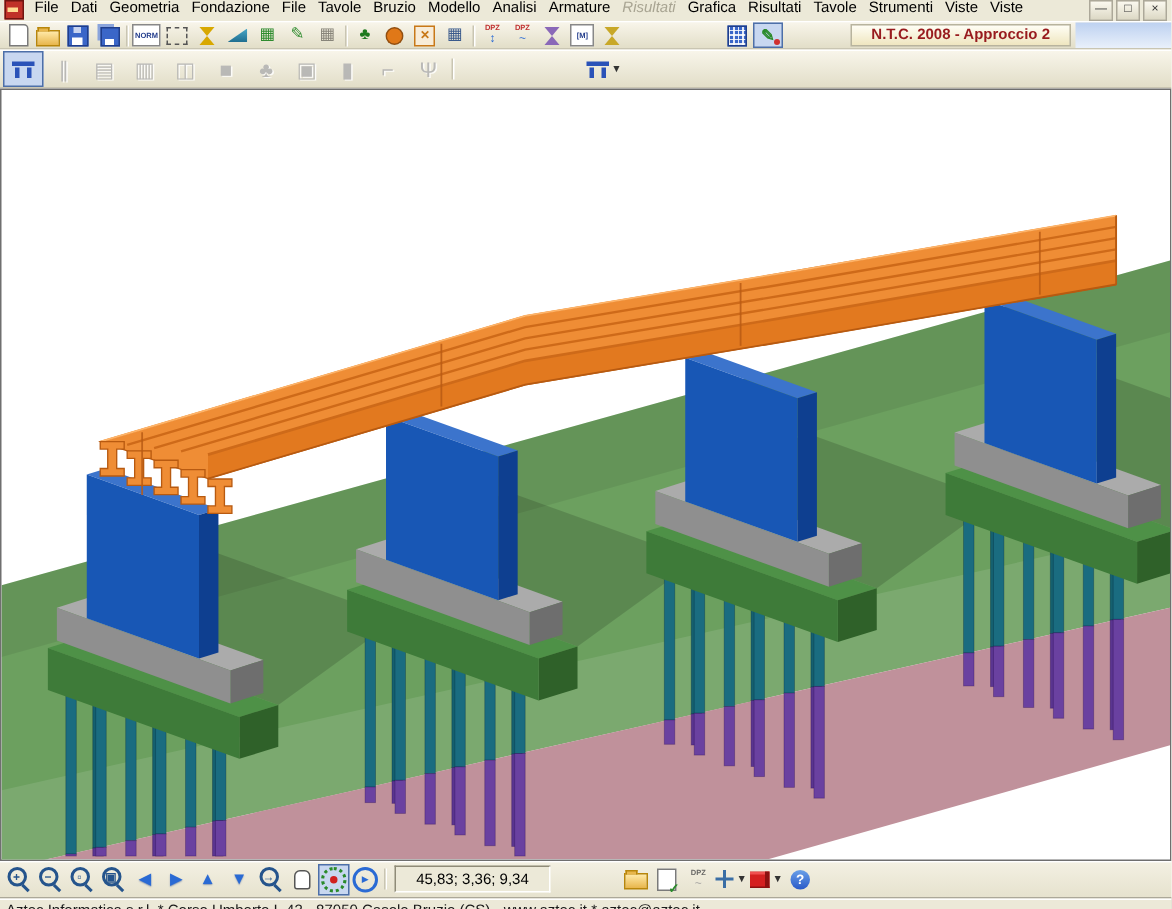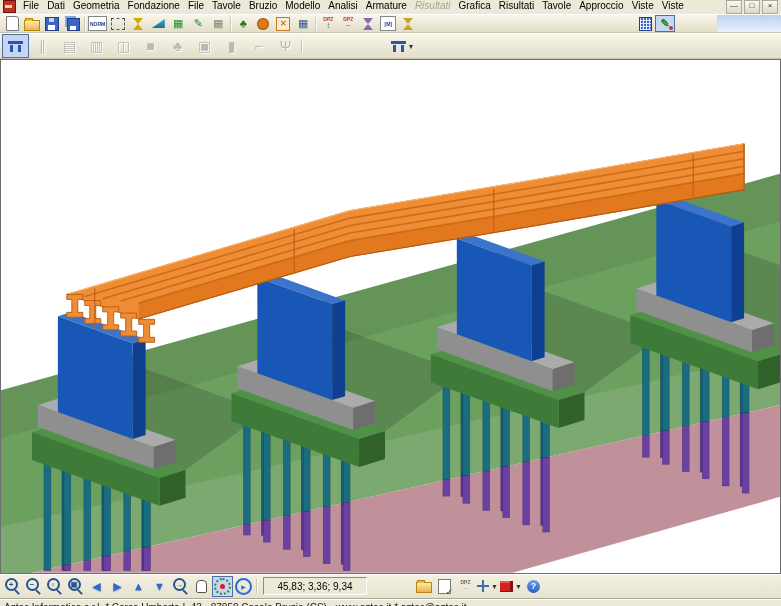--- a/index.html
+++ b/index.html
@@ -126,21 +126,21 @@
         <span class="menu-item">File</span>
         <span class="menu-item">Tavole</span>
         <span class="menu-item">Bruzio</span>
         <span class="menu-item">Modello</span>
         <span class="menu-item">Analisi</span>
         <span class="menu-item">Armature</span>
         <span class="menu-item disabled">Risultati</span>
         <span class="menu-item">Grafica</span>
         <span class="menu-item">Risultati</span>
         <span class="menu-item">Tavole</span>
-        <span class="menu-item">Approccio</span>
+        <span class="menu-item">Strumenti</span>
         <span class="menu-item">Viste</span>
         <span class="menu-item">Viste</span>
       </div>
     <div class="winctl" id="win-controls">
         <span class="wbtn">—</span>
         <span class="wbtn">□</span>
         <span class="wbtn">×</span>
       </div>
   </div>
 
@@ -215,20 +215,21 @@
         <span class="i-hg" style="--c: #C8A828;"></span>
       </span>
       <div class="tb-space"></div>
       <span class="tbtn">
         <span class="i-building"></span>
       </span>
       <span class="tbtn pressed">
         <span class="i-brush">✎</span>
       </span>
       <div class="tb-gap"></div>
+      <div class="badge">N.T.C. 2008 - Approccio 2</div>
       <div class="bluefill"></div>
     </div>
 
   <div class="tb tb2" id="toolbar-model">
       <span class="tbtn pressed">
         <span class="i-bridge"></span>
       </span>
       <span class="tbtn disabled">
         <span class="g" style="color: rgb(182, 177, 160);">∥</span>
       </span>

